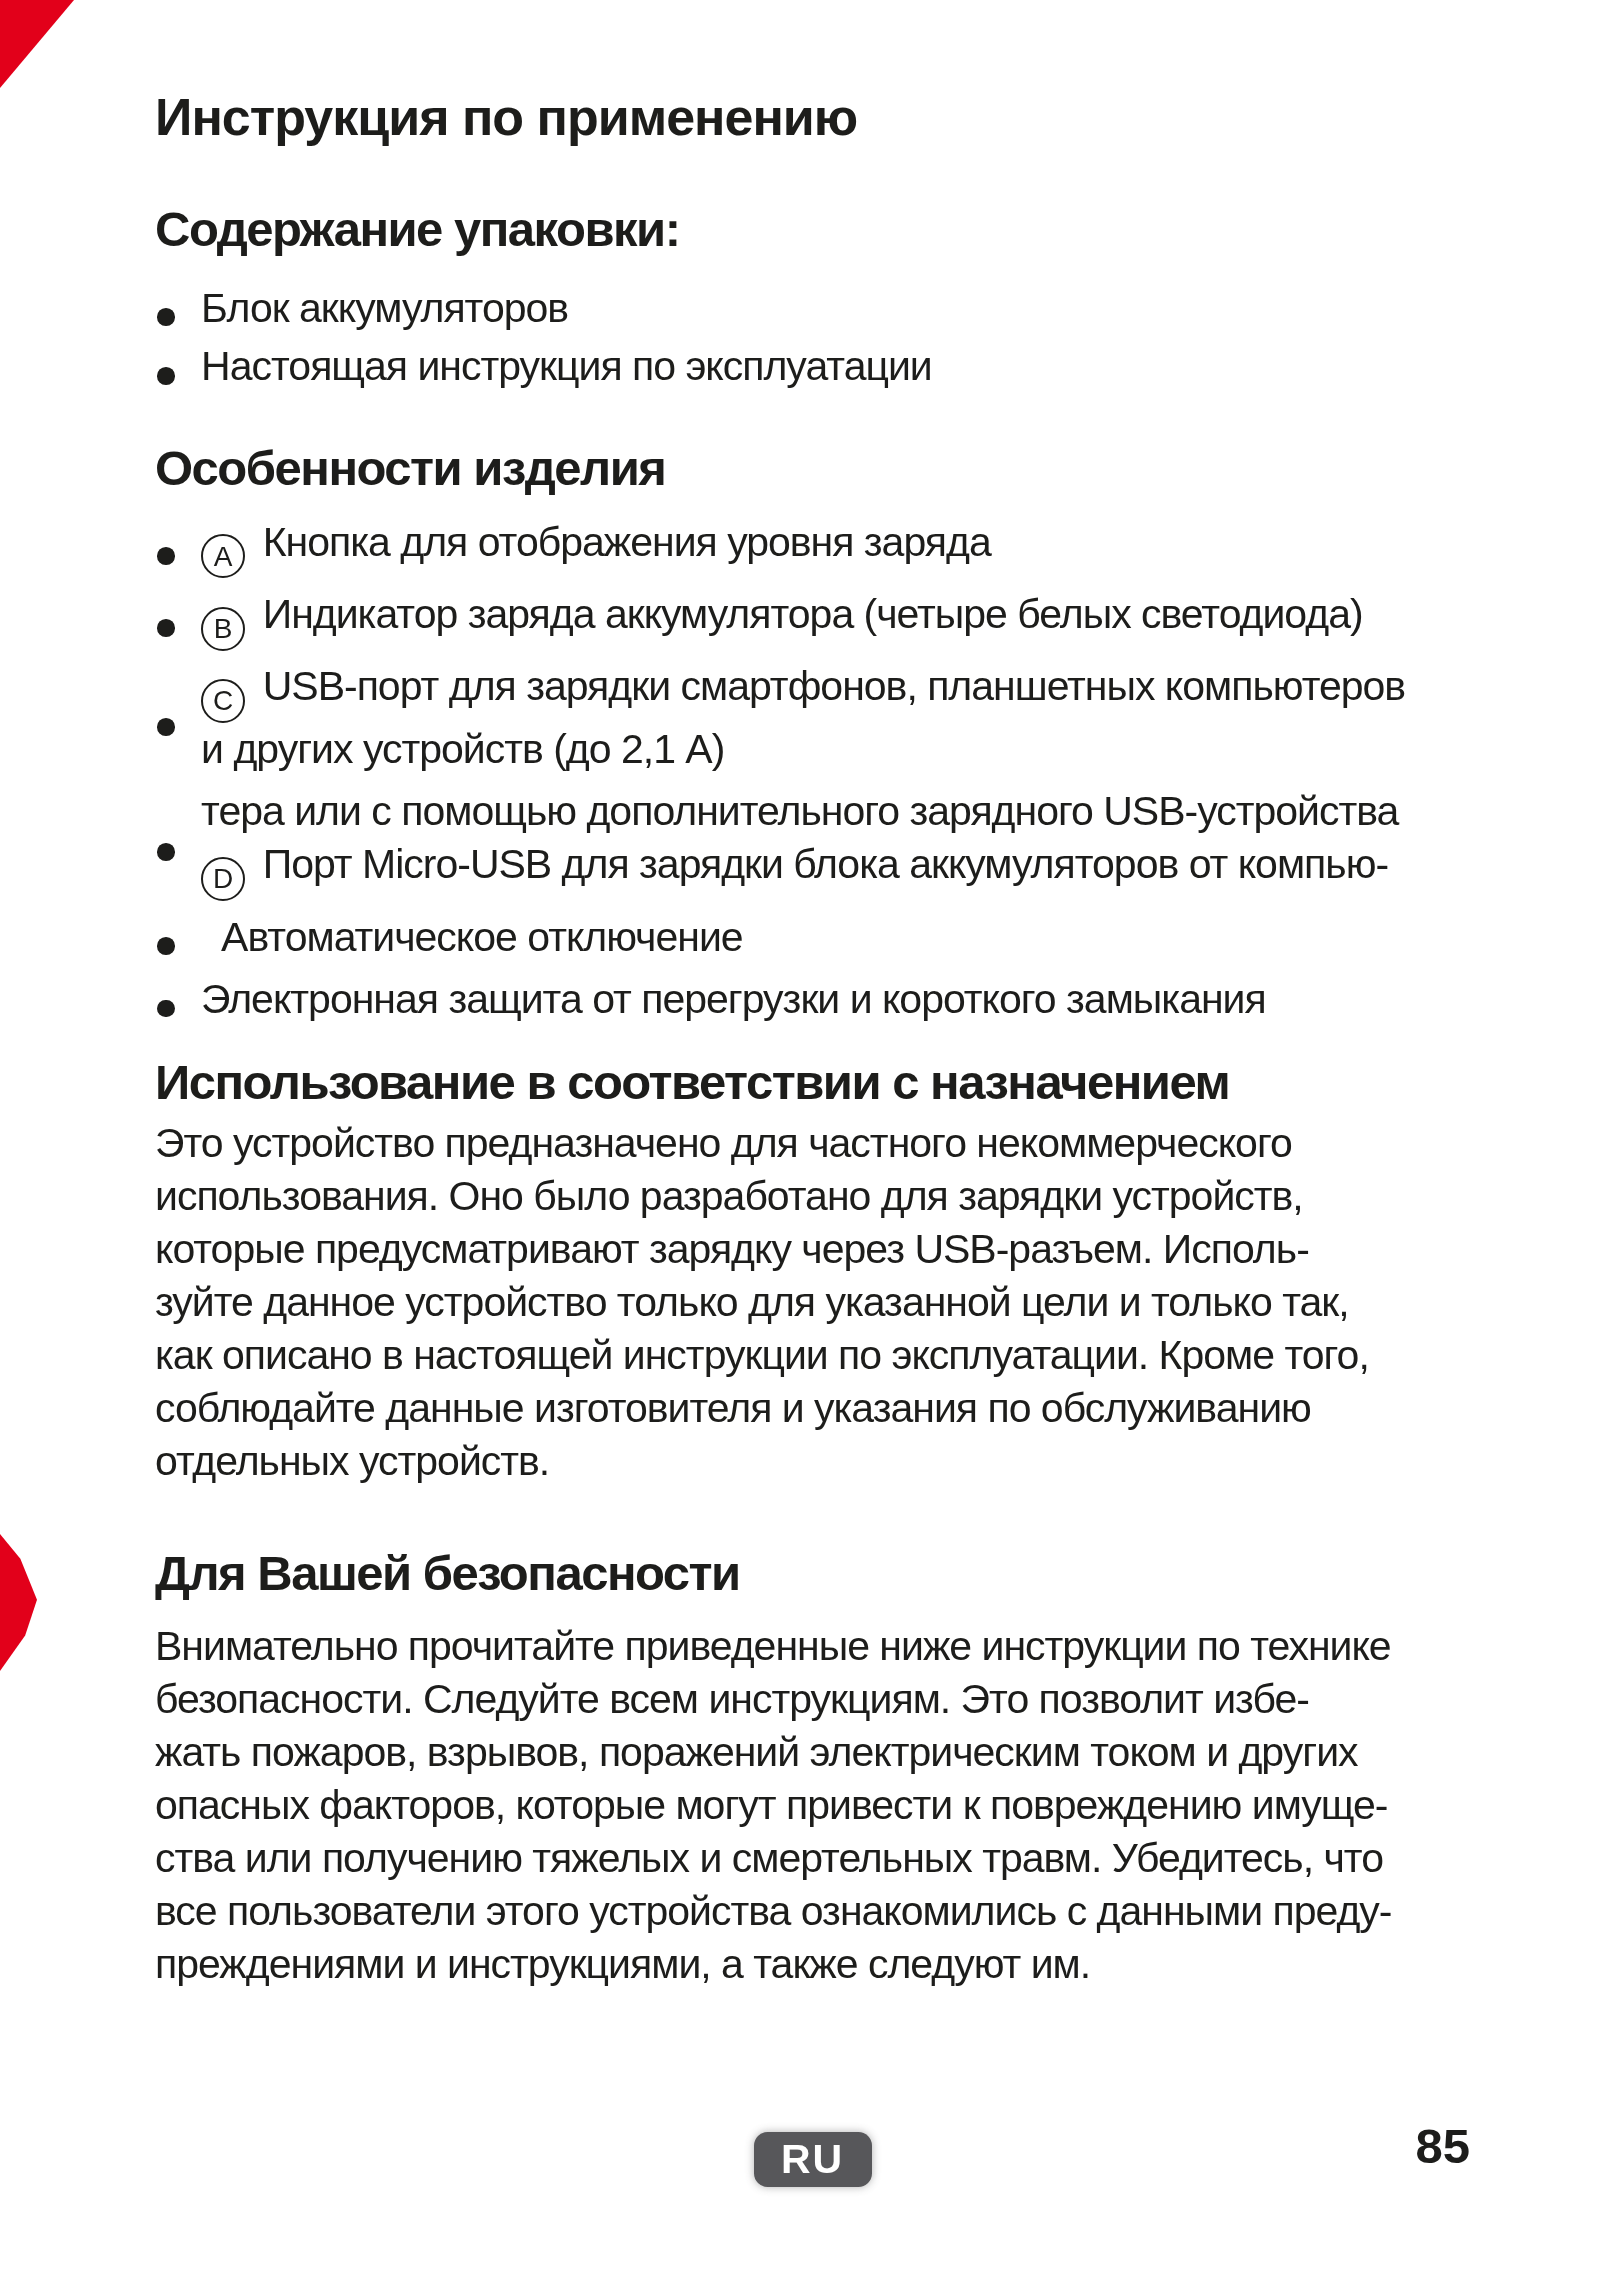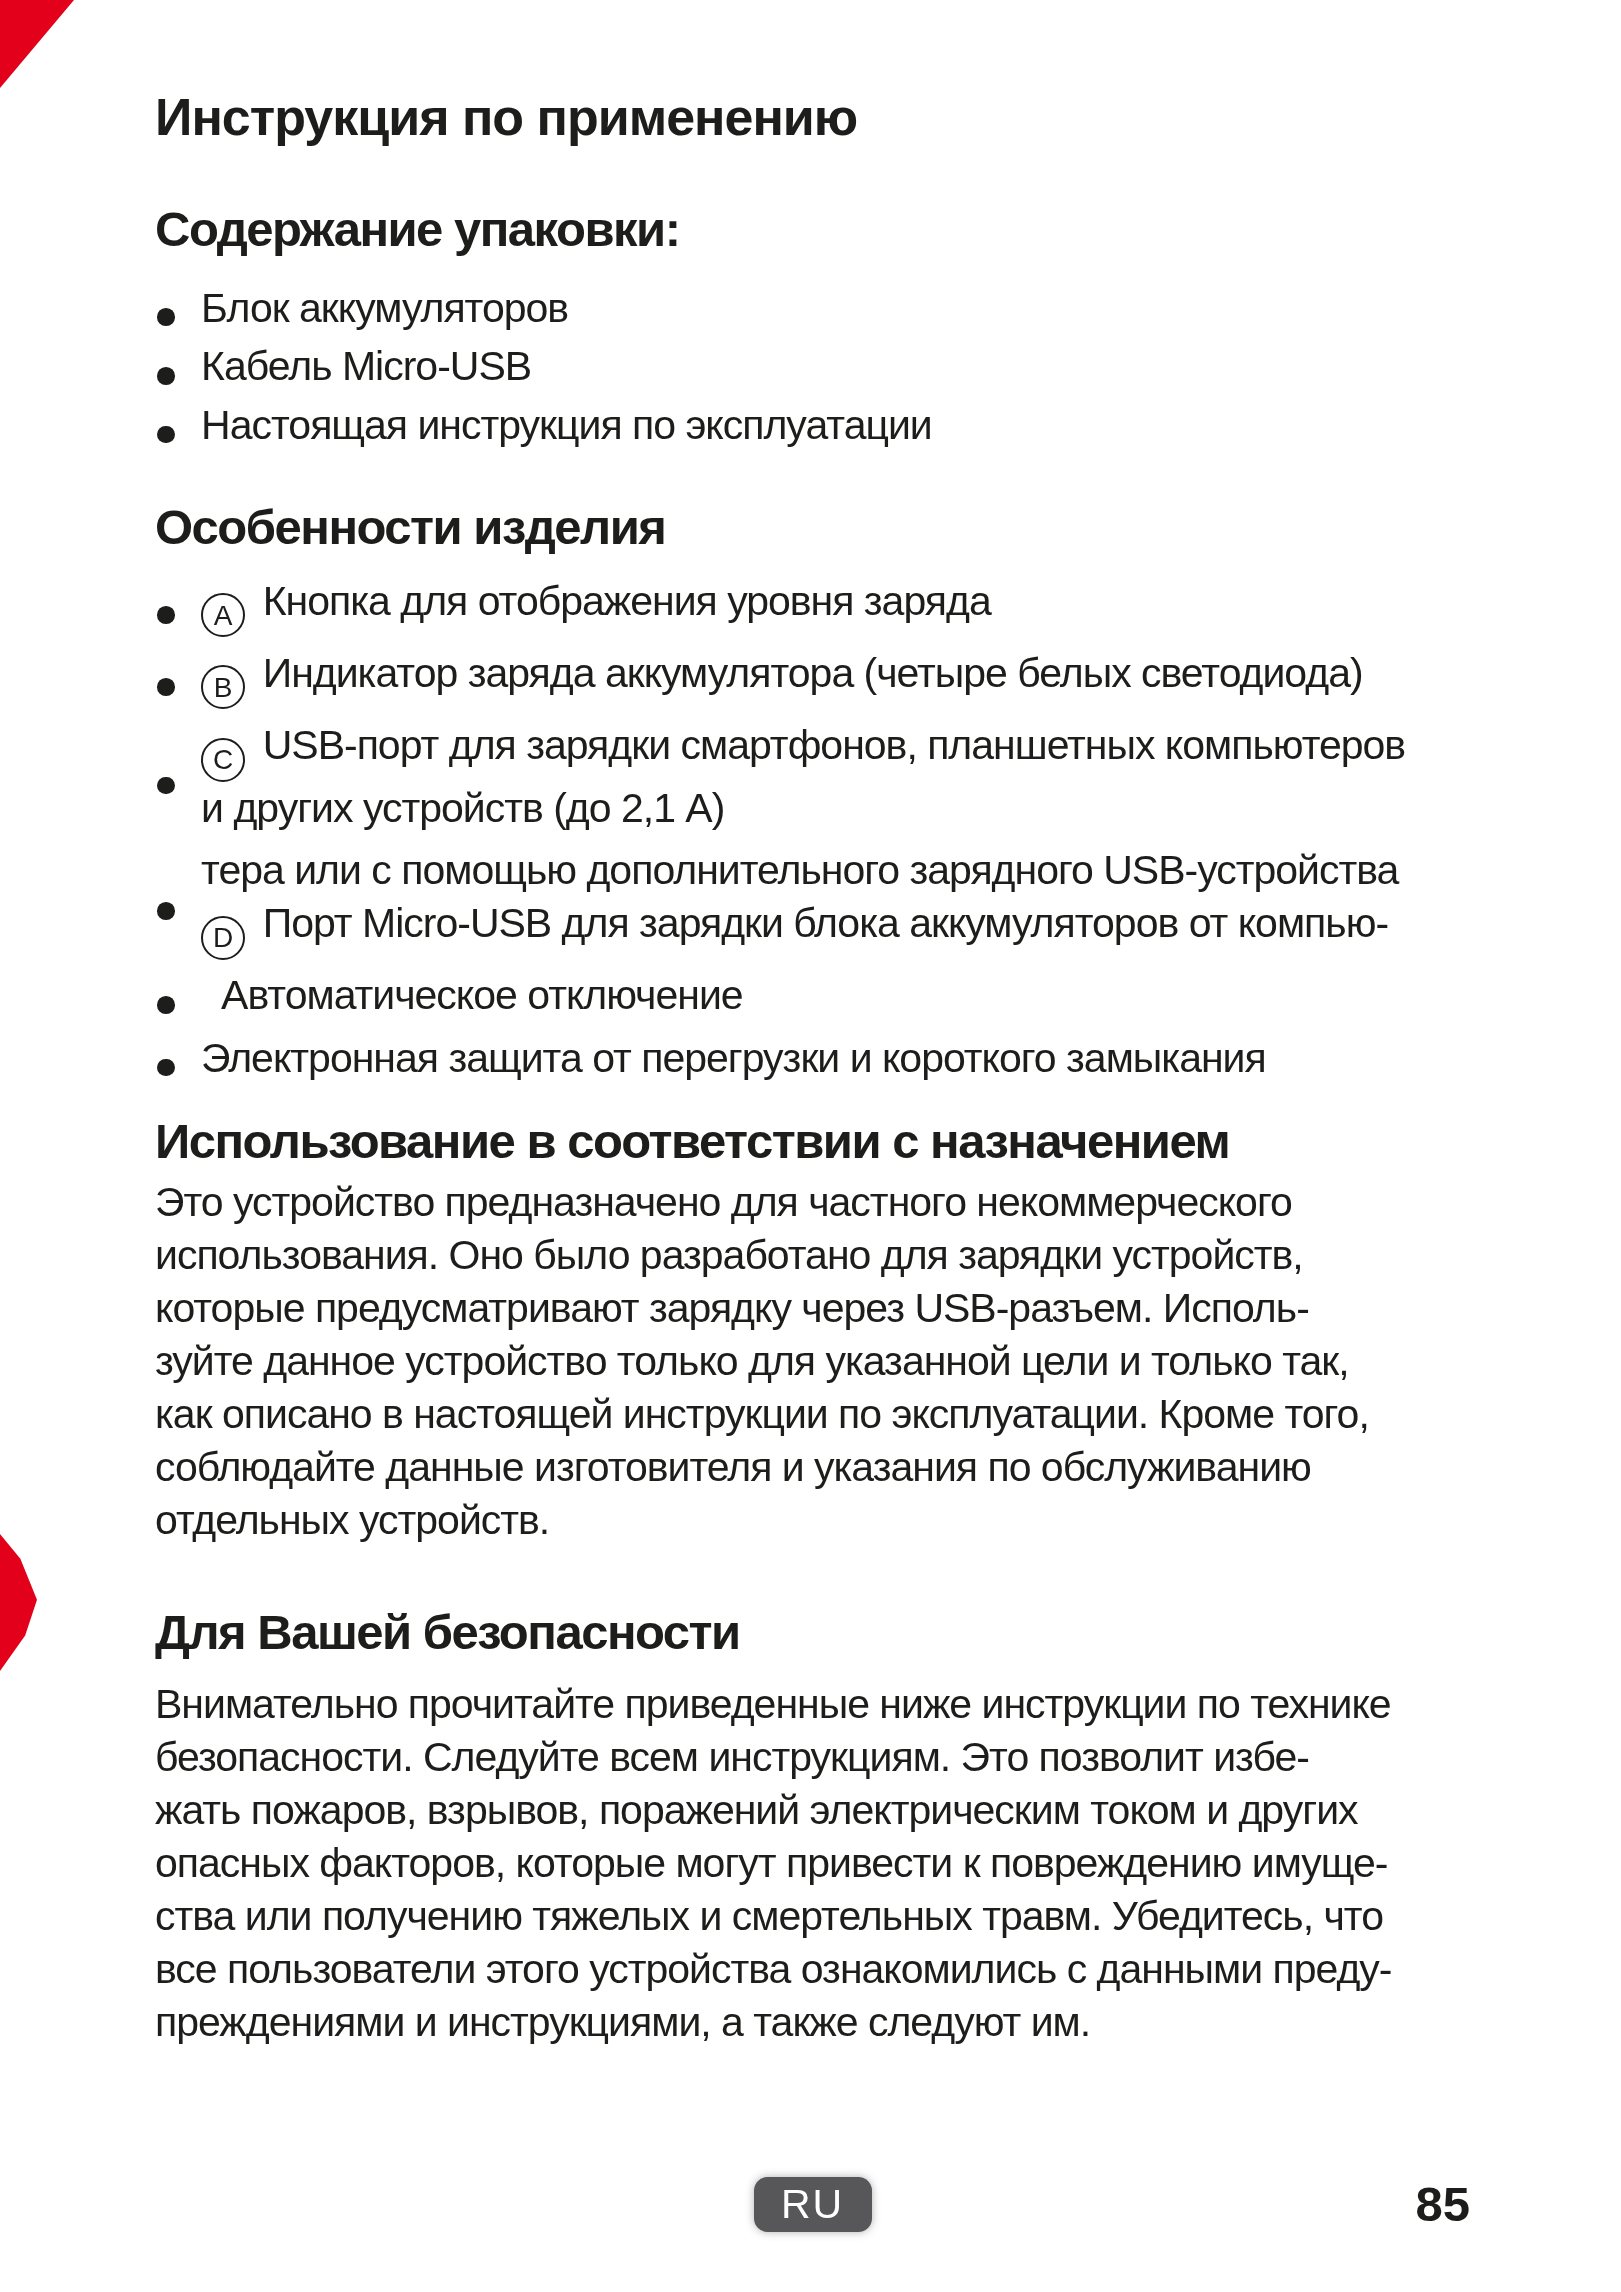--- a/index.html
+++ b/index.html
@@ -40,25 +40,25 @@
     display:inline-flex;align-items:center;justify-content:center;
     box-sizing:border-box;width:44px;height:44px;border:2.9px solid #1d1d1b;
     border-radius:50%;font-size:28px;font-weight:400;letter-spacing:0;
     vertical-align:-9.8px;margin-right:17.6px;
   }
   .pline{white-space:nowrap;}
   .footer-row{
     position:relative;margin-top:128px;height:55px;width:1315px;
   }
   .lang-badge{
-    position:absolute;left:50%;transform:translateX(-50%);top:0;
+    position:absolute;left:50%;transform:translateX(-50%);top:13px;
     width:118px;height:55px;border-radius:13.7px;
     background:#57575a;color:#ffffff;
     display:flex;align-items:center;justify-content:center;
-    font-size:41px;font-weight:400;letter-spacing:2px;
+    font-size:41px;font-weight:700;letter-spacing:2px;
     box-shadow:0 0 8.8px rgba(80,80,80,0.45);
   }
   .page-number{
     position:absolute;right:0;top:0;height:55px;line-height:55px;
     font-size:49px;font-weight:700;
   }
   .corner-mark-tl{
     position:absolute;left:0;top:0;width:74px;height:88px;
     clip-path:polygon(0 0, 100% 0, 0 100%);
   }
@@ -77,26 +77,20 @@
   <div class="content">
     <div class="h1">Инструкция по применению</div>
 
     <div id="sections-root">
         <section id="sec-package-contents">
           <h2 class="heading">Содержание упаковки:</h2>
           <div class="li body-text">
             <span class="dot"></span>
             <div class="li-content">
               <div class="line">Блок аккумуляторов</div>
-            </div>
-          </div>
-          <div class="li body-text">
-            <span class="dot"></span>
-            <div class="li-content">
-              <div class="line">Кабель Micro-USB</div>
             </div>
           </div>
           <div class="li body-text">
             <span class="dot"></span>
             <div class="li-content">
               <div class="line">Настоящая инструкция по эксплуатации</div>
             </div>
           </div>
         </section>
         <section id="sec-product-features">

